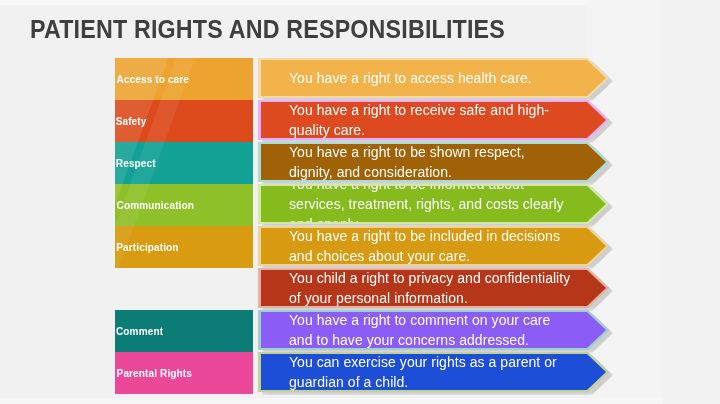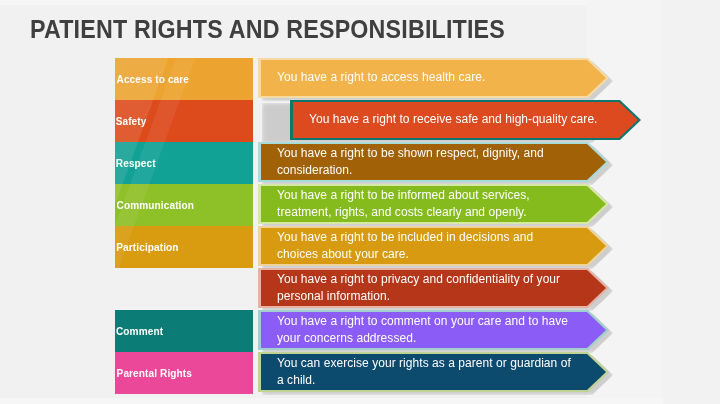--- a/index.html
+++ b/index.html
@@ -106,23 +106,23 @@
     clip-path:polygon(0 0, calc(100% - 21px) 0, 100% 50%, calc(100% - 21px) 100%, 0 100%);
   }
   .arrow-inner{
     position:absolute;left:3px;top:2px;
     width:345px;height:36px;
     clip-path:polygon(0 0, calc(100% - 19px) 0, 100% 50%, calc(100% - 19px) 100%, 0 100%);
     display:flex;align-items:center;
   }
   .desc-text{
     color:#ffffff;
-    font-size:12px;
+    font-size:14px;
     line-height:1.45;
-    padding-left:16px;
+    padding-left:28px;
     padding-right:34px;
     font-weight:normal;
     letter-spacing:0.05px;
   }
 </style>
 </head>
 <body>
 
 <div id="slide" style="background: rgb(241, 241, 241);">
 
@@ -145,21 +145,21 @@
             </div>
           </div>
         </div>
       </div>
       <div class="row">
         <div class="label-block" style="background: rgb(221, 74, 28);">
           <div class="label-text">Safety</div>
         </div>
         <div class="arrow-wrap">
           <div class="arrow-shadow"></div>
-          <div class="arrow-outer" style="background: #0f766e; margin-left: 32px;">
+          <div class="arrow-outer" style="background: #f0abfc;">
             <div class="arrow-inner" style="background: rgb(222, 74, 32);">
               <div class="desc-text">You have a right to receive safe and high-quality care.</div>
             </div>
           </div>
         </div>
       </div>
       <div class="row">
         <div class="label-block" style="background: rgb(18, 161, 149);">
           <div class="label-text">Respect</div>
         </div>
@@ -196,21 +196,21 @@
               <div class="desc-text">You have a right to be included in decisions and choices about your care.</div>
             </div>
           </div>
         </div>
       </div>
       <div class="row">
         <div class="arrow-wrap">
           <div class="arrow-shadow"></div>
           <div class="arrow-outer" style="background: rgb(229, 178, 163);">
             <div class="arrow-inner" style="background: rgb(182, 54, 25);">
-              <div class="desc-text">You have a right to privacy and confidentiality of your personal information.</div>
+              <div class="desc-text">You child a right to privacy and confidentiality of your personal information.</div>
             </div>
           </div>
         </div>
       </div>
       <div class="row">
         <div class="label-block" style="background: rgb(12, 124, 118);">
           <div class="label-text">Comment</div>
         </div>
         <div class="arrow-wrap">
           <div class="arrow-shadow"></div>
@@ -221,21 +221,21 @@
           </div>
         </div>
       </div>
       <div class="row">
         <div class="label-block" style="background: #ec4899;">
           <div class="label-text">Parental Rights</div>
         </div>
         <div class="arrow-wrap">
           <div class="arrow-shadow"></div>
           <div class="arrow-outer" style="background: rgb(192, 211, 148);">
-            <div class="arrow-inner" style="background: #0c4a6e;">
+            <div class="arrow-inner" style="background: #1d4ed8;">
               <div class="desc-text">You can exercise your rights as a parent or guardian of a child.</div>
             </div>
           </div>
         </div>
       </div>
     </div>
 
   <div id="streaks">
     <div class="s s1"></div>
     <div class="s s2"></div>

